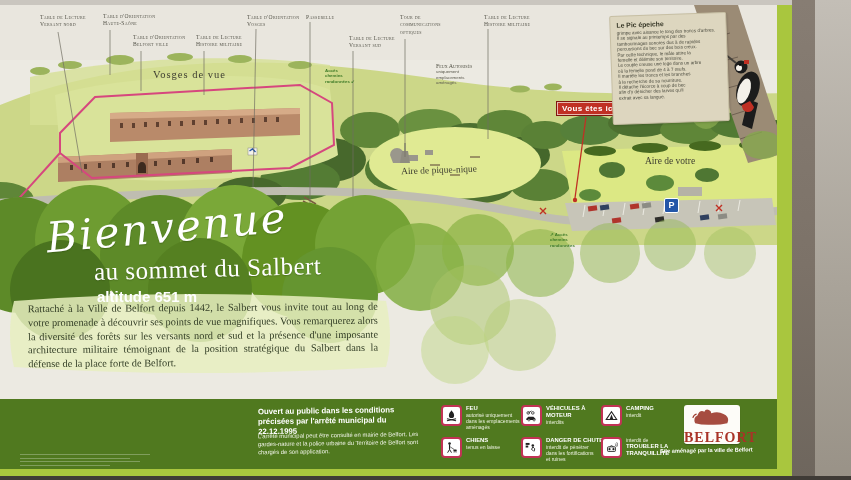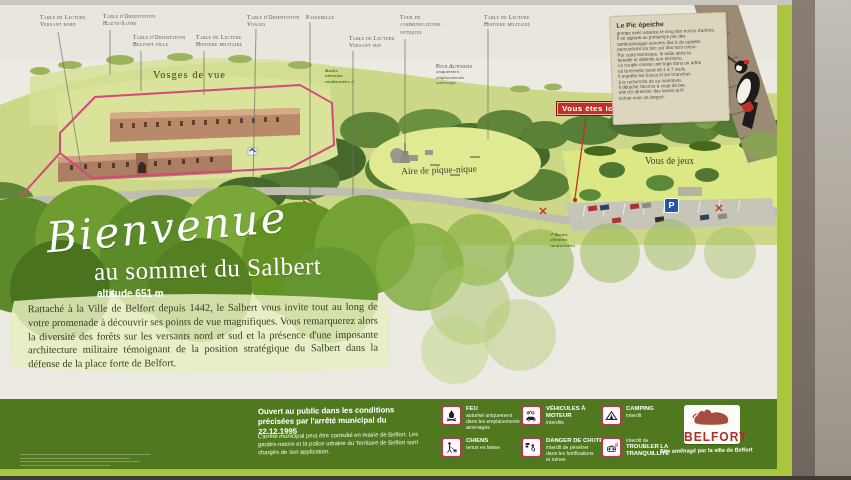--- a/index.html
+++ b/index.html
@@ -33,38 +33,38 @@
   .pic-box{position:absolute;left:611px;top:9px;width:103px;height:97px;background:#ddd6bf;
     border:1px solid #c7bfa4;border-radius:2px;padding:5px 6px;transform:rotate(-2deg);
     box-shadow:1px 1px 2px rgba(0,0,0,.15);}
   .pic-box .title{font-size:6.8px;font-weight:bold;color:#383828;margin-bottom:2px;}
   .pic-box .body{font-size:4.6px;line-height:1.18;color:#4a4a3e;white-space:pre-line;}
   
   .script{position:absolute;left:46px;top:198px;font-family:"DejaVu Serif",serif;font-style:italic;
     font-size:42px;color:#fff;transform:rotate(-5deg);letter-spacing:2px;text-shadow:0 1px 1px rgba(40,70,10,.4);}
   .subtitle{position:absolute;left:94px;top:250px;font-family:"Liberation Serif",serif;
     font-size:25px;color:#fff;letter-spacing:.5px;transform:rotate(-1.5deg);text-shadow:0 1px 1px rgba(40,70,10,.35);}
-  .altitude{position:absolute;left:97px;top:283px;font-size:10px;font-weight:bold;color:#fff;}
+  .altitude{position:absolute;left:97px;top:283px;font-size:15px;font-weight:bold;color:#fff;}
   .para{position:absolute;left:28px;top:296px;width:350px;font-family:"Liberation Serif",serif;
     font-size:10.4px;line-height:1.33;color:#343f27;text-align:justify;transform:rotate(-0.4deg);}
   
   .footer{position:absolute;left:0;top:394px;width:792px;height:70px;background:#50791f;}
   .open-bold{position:absolute;left:258px;top:7px;width:168px;font-size:7.8px;font-weight:bold;
     color:#fff;line-height:1.3;transform:rotate(-0.8deg);}
   .open-small{position:absolute;left:258px;top:33px;width:180px;font-size:5.9px;color:#f2f5ea;
     line-height:1.35;transform:rotate(-0.8deg);}
   .rule{position:absolute;display:flex;gap:4px;}
   .rule .box{width:17px;height:17px;background:#fff;border:2px solid #c13355;border-radius:4px;
     flex:0 0 auto;display:flex;align-items:center;justify-content:center;}
   .rule .txt{width:58px;color:#fff;}
   .rule .title{font-size:5.9px;font-weight:bold;line-height:1.15;white-space:pre-line;}
   .rule .detail{font-size:5.1px;line-height:1.18;white-space:pre-line;color:#eef3e2;}
   .logo{position:absolute;left:684px;top:6px;width:56px;height:38px;background:#fdfcf8;
     border-radius:3px;text-align:center;padding-top:1px;box-shadow:0 1px 1px rgba(0,0,0,.25);}
-  .logo .word{font-family:Liberation Sans, sans-serif;font-size:12px;font-weight:bold;color:#a93327;
+  .logo .word{font-family:Liberation Serif, serif;font-size:14px;font-weight:bold;color:#a93327;
     letter-spacing:1px;margin-top:-2px;}
   .logo-caption{position:absolute;left:660px;top:48px;width:110px;font-size:5.6px;font-weight:bold;
     color:#fff;transform:rotate(-1deg);}
   .credits{position:absolute;left:20px;top:55px;}
   .credits div{width:130px;height:1px;background:rgba(255,255,255,.28);margin-bottom:2.5px;}
 </style>
 </head>
 <body>
 
 <div class="photo">
@@ -313,21 +313,21 @@
 Versant sud</div>
       <div class="ptlabel" style="left:400px;top:9px">Tour de
 communications
 optiques</div>
       <div class="ptlabel" style="left:484px;top:9px">Table de Lecture
 Histoire militaire</div>
     </div>
 
     <div class="feat" style="left:153px;top:64px;font-size:10.5px;letter-spacing:1px">Vosges de vue</div>
     <div class="feat" style="left:401px;top:160px;font-size:9.5px;transform:rotate(-2deg)">Aire de pique-nique</div>
-    <div class="feat" style="left:645px;top:151px;font-size:9.5px">Vous de jeux</div>
+    <div class="feat" style="left:645px;top:151px;font-size:9.5px">Aire de votre</div>
     <div class="feux" style="position:absolute;left:436px;top:58px">
       <div class="t">Feux Autorisés</div>
       <div class="d">uniquement
 emplacements
 aménagés</div>
     </div>
     <div class="green-label" style="left:325px;top:57px">
       <span>Accès
 chemins
 randonnées</span><span> ↙</span>

